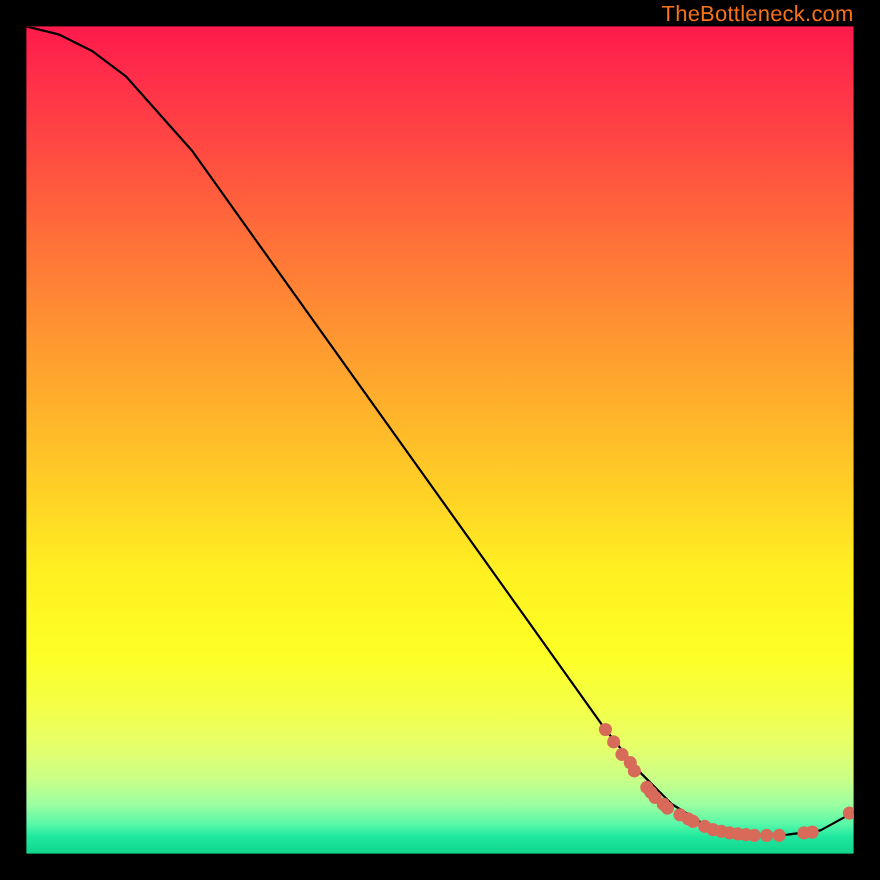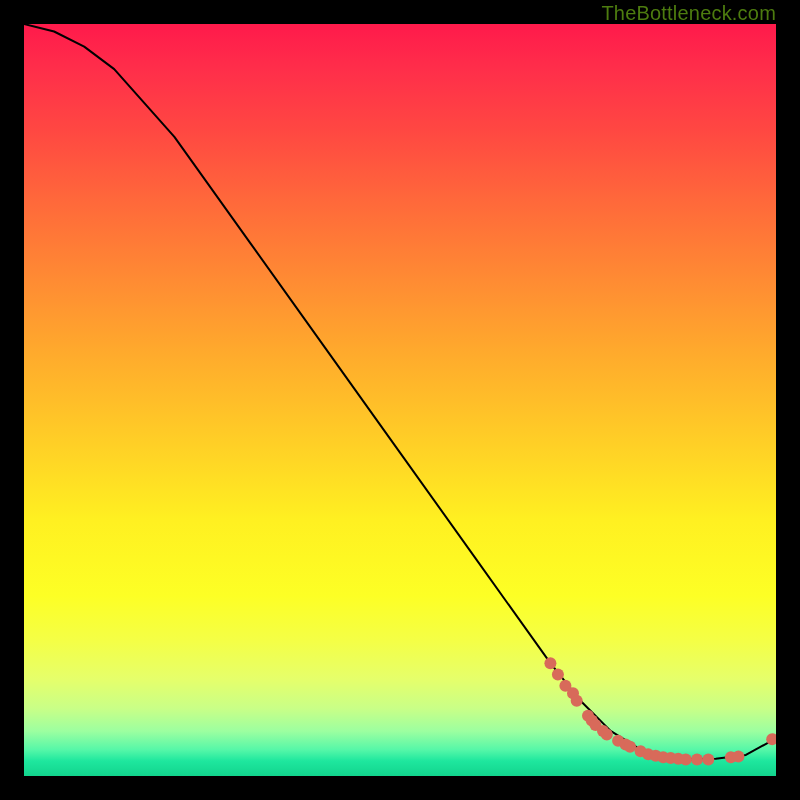--- a/index.html
+++ b/index.html
@@ -41,21 +41,21 @@
       #9dffa0 94%,
       #56f7a8 96.5%,
       #1ee79e 98%,
       #12d48d 100%
     );
   }
   .attribution {
     position: absolute;
     top: 2px;
     right: 24px;
-    color: #4d7c0f;
+    color: #f97316;
     font-size: 20px;
     letter-spacing: 0.2px;
     font-weight: 400;
   }
   svg.curve {
     position: absolute;
     left: 0;
     top: 0;
     width: 752px;
     height: 752px;

